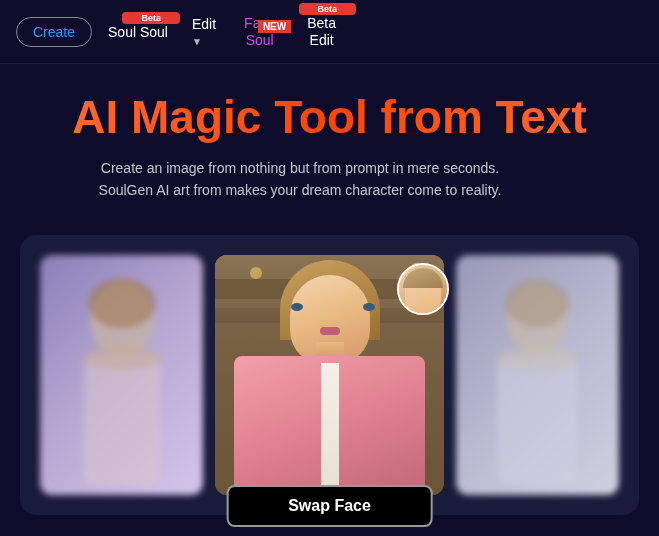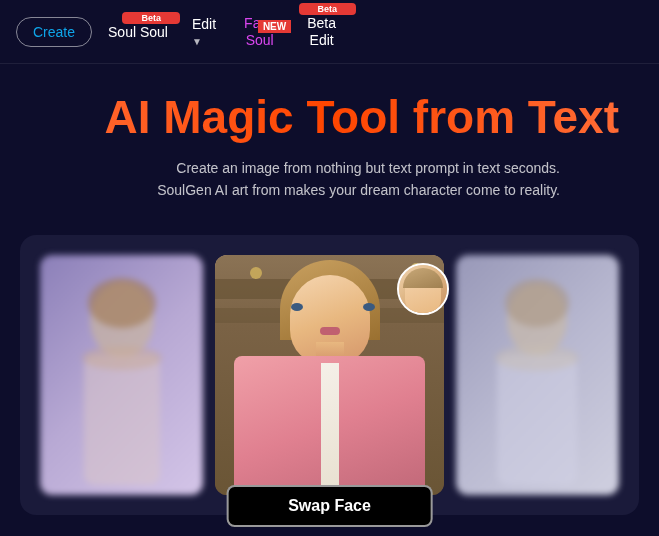--- a/index.html
+++ b/index.html
@@ -111,21 +111,21 @@
       color: white;
       font-size: 14px;
       line-height: 1.2;
     }
 
     .spacer { flex: 1; }
 
     
     .hero {
       padding: 28px 40px 16px 40px;
-      text-align: right;
+      text-align: center;
     }
 
     .hero-title {
       font-size: 46px;
       font-weight: 900;
       background: linear-gradient(90deg, #ff6b35, #ff4500, #ff6b35);
       -webkit-background-clip: text;
       -webkit-text-fill-color: transparent;
       background-clip: text;
       line-height: 1.1;
@@ -264,21 +264,21 @@
     <div class="nav-label-text">Edit</div>
     <span class="badge-beta" style="right:-8px;">Beta</span>
   </div>
 
   <div class="spacer"></div>
 </nav>
 
 <section class="hero">
   <h1 class="hero-title">AI Magic Tool from Text</h1>
   <p class="hero-desc">
-    <span>Create an image from nothing but text prompt in text seconds.</span><br>
+    <span>Create an image from nothing but from prompt in mere seconds.</span><br>
     <span>SoulGen AI art from makes your dream character come to reality.</span>
   </p>
 </section>
 
 <div class="cards-section">
 
   <div class="card card-left">
     <div class="blurred-person">
       <svg width="120" height="220" viewBox="0 0 120 220">
 

